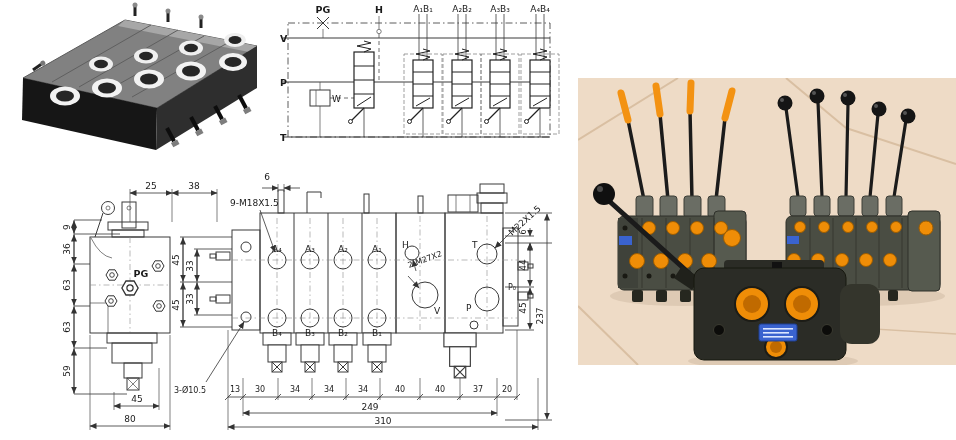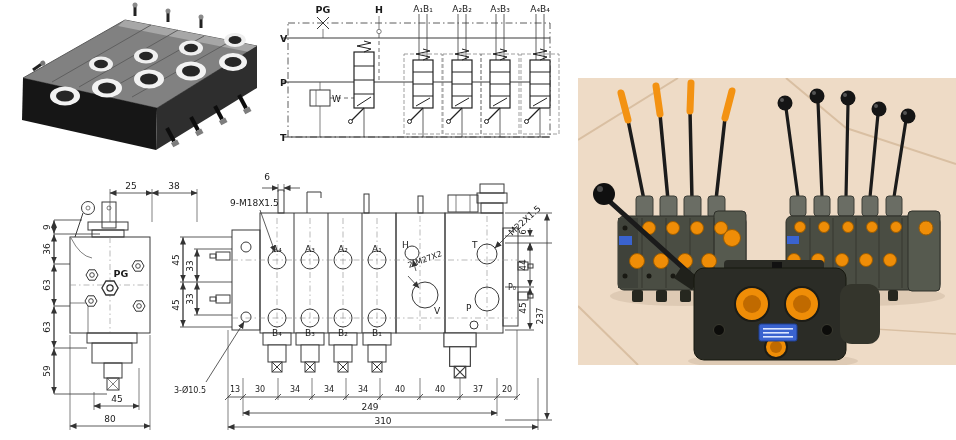--- a/index.html
+++ b/index.html
@@ -179,21 +179,21 @@
         <text x="222" y="12" class="t9" text-anchor="middle">A₃B₃</text>
         <text x="262" y="12" class="t9" text-anchor="middle">A₄B₄</text>
         <text x="2" y="42" class="tb">V</text>
         <text x="2" y="86" class="tb">P</text>
         <text x="2" y="141" class="tb">T</text>
         <text x="54" y="102" class="t9">W</text>
       </g>
     </svg>
   </div>
 
-  <div class="region" style="left:30px;top:178px">
+  <div class="region" style="left:50px;top:178px">
     <svg width="170" height="262" viewBox="0 0 170 262">
       <g>
         <rect x="40" y="59" width="80" height="96" class="ln"></rect>
         <polyline points="40,125 58,125 58,155" class="thin"></polyline>
         <path d="M41,60 Q50,78 62,80" class="thin"></path>
         <rect x="72" y="24" width="14" height="26" class="ln"></rect>
         <circle cx="79" cy="30" r="2" class="thin"></circle>
         <circle cx="58" cy="30" r="6.5" class="ln"></circle>
         <circle cx="58" cy="30" r="2" class="thin"></circle>
         <line x1="53" y1="35" x2="45" y2="59" class="ln"></line>

